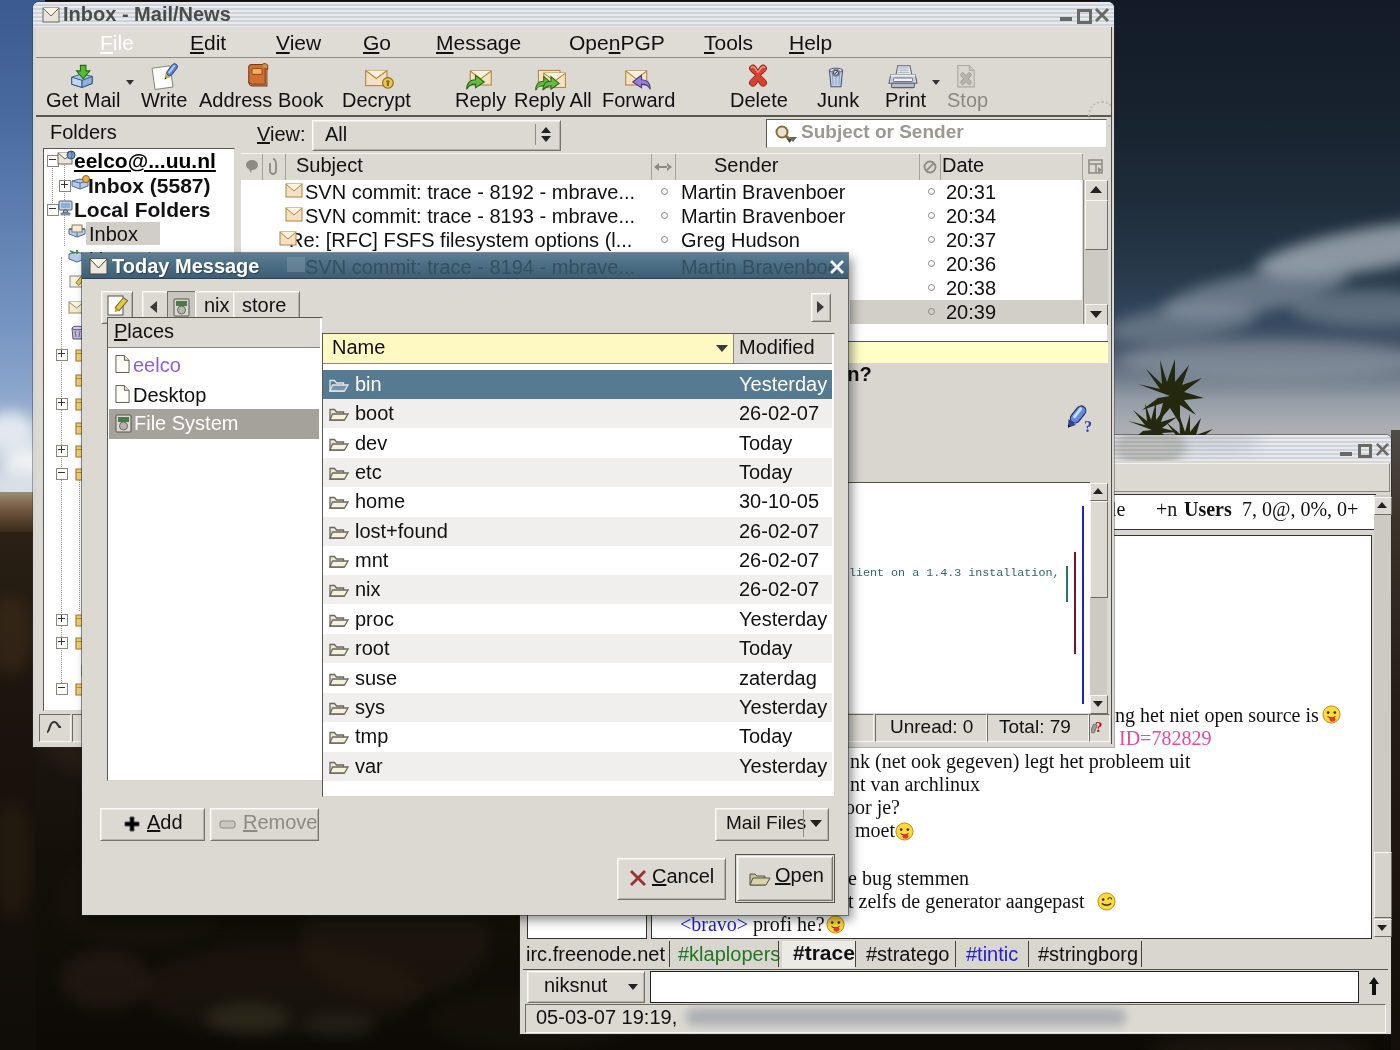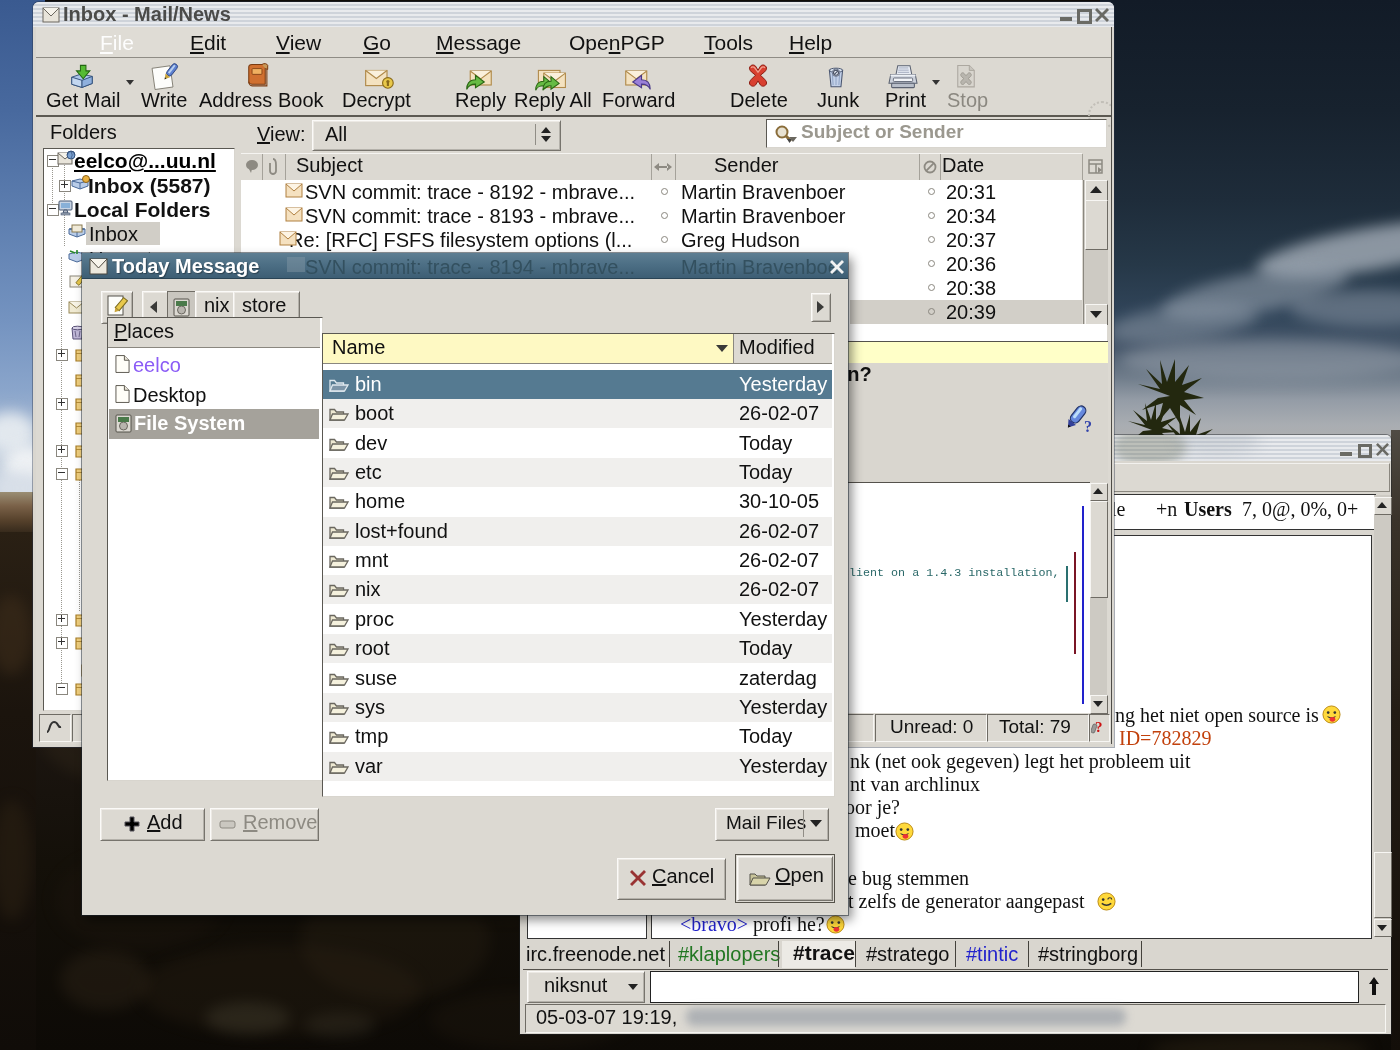--- a/index.html
+++ b/index.html
@@ -90,21 +90,21 @@
     <span class="abs" style="left:583px;top:3px;">le</span>
       <span class="abs" style="left:628px;top:3px;">+n</span>
       <b class="abs" style="left:656px;top:3px;">Users</b>
       <span class="abs" style="left:714px;top:3px;">7, 0@, 0%, 0+</span>
   </div>
 
   <div class="abs" style="left:7px;top:112px;width:118px;height:390px;background:#fff;border:1px solid #333;"></div>
 
   <div class="abs" style="left:131px;top:100px;width:719px;height:402px;background:#fff;border:1px solid #333;overflow:hidden;font-family:'Liberation Serif',serif;font-size:20px;color:#111;" id="chat">
     <div class="abs" style="left:463px;top:168px;white-space:nowrap;">ng het niet open source is</div>
-    <div class="abs" style="left:467px;top:191px;white-space:nowrap;color:#c2410c;">ID=782829</div>
+    <div class="abs" style="left:467px;top:191px;white-space:nowrap;color:#ec4899;">ID=782829</div>
     <div class="abs" style="left:198px;top:214px;white-space:nowrap;">nk (net ook gegeven) legt het probleem uit</div>
     <div class="abs" style="left:198px;top:237px;white-space:nowrap;">nt van archlinux</div>
     <div class="abs" style="left:193px;top:260px;white-space:nowrap;">oor je?</div>
     <div class="abs" style="left:203px;top:283px;white-space:nowrap;">moet</div>
     <div class="abs" style="left:196px;top:331px;white-space:nowrap;">e bug stemmen</div>
     <div class="abs" style="left:196px;top:354px;white-space:nowrap;">t zelfs de generator aangepast</div>
     <div class="abs" style="left:28px;top:377px;white-space:nowrap;"><span style="color:#2222cc;">&lt;bravo&gt;</span> profi he?</div>
   </div>
 
   <svg class="abs" style="left:802px;top:270px;" width="19" height="19" viewBox="0 0 20 20">
@@ -638,21 +638,21 @@
     <svg class="abs" style="left:7px;top:36px;" width="15" height="20" viewBox="0 0 16 20">
         <path d="M1 1 L10 1 L15 6 L15 19 L1 19 Z" fill="#fffef8" stroke="#55524a"></path>
         <path d="M10 1 L10 6 L15 6" fill="#e8e4d8" stroke="#55524a"></path>
       </svg>
     <span class="abs" style="left:25px;top:36px;font-size:20px;color:#8b5cf6;">eelco</span>
     <svg class="abs" style="left:7px;top:66px;" width="15" height="20" viewBox="0 0 16 20">
         <path d="M1 1 L10 1 L15 6 L15 19 L1 19 Z" fill="#fffef8" stroke="#55524a"></path>
         <path d="M10 1 L10 6 L15 6" fill="#e8e4d8" stroke="#55524a"></path>
       </svg>
     <span class="abs" style="left:25px;top:66px;font-size:20px;color:#111;">Desktop</span>
-    <div class="abs" style="left:1px;top:91px;width:210px;height:30px;background:#a5a29b;font-weight:bold;">
+    <div class="abs" style="left:1px;top:91px;width:210px;height:30px;background:#a5a29b;">
       <svg class="abs" style="left:6px;top:5px;" width="17" height="19" viewBox="0 0 17 19">
         <rect x="1" y="1" width="15" height="17" rx="1" fill="#dcd9d2" stroke="#55524a"></rect>
         <circle cx="8.5" cy="12" r="4" fill="#b8b5ae" stroke="#6a675f"></circle>
         <rect x="3" y="3" width="11" height="5" fill="#4a7a4a"></rect>
       </svg>
       <span class="abs" style="left:25px;top:3px;font-size:20px;color:#fff;">File System</span>
     </div>
   </div>
 
   <div class="abs whitebox" style="left:240px;top:80px;width:511px;height:462px;" id="flist">

